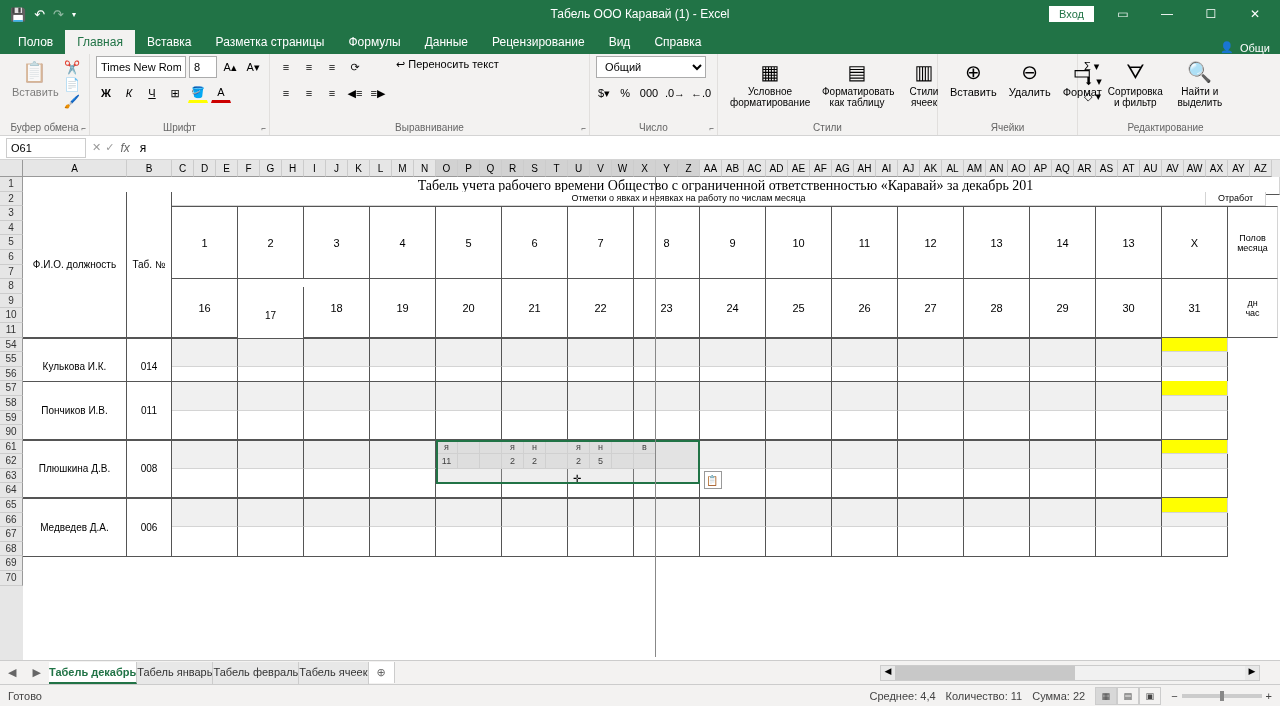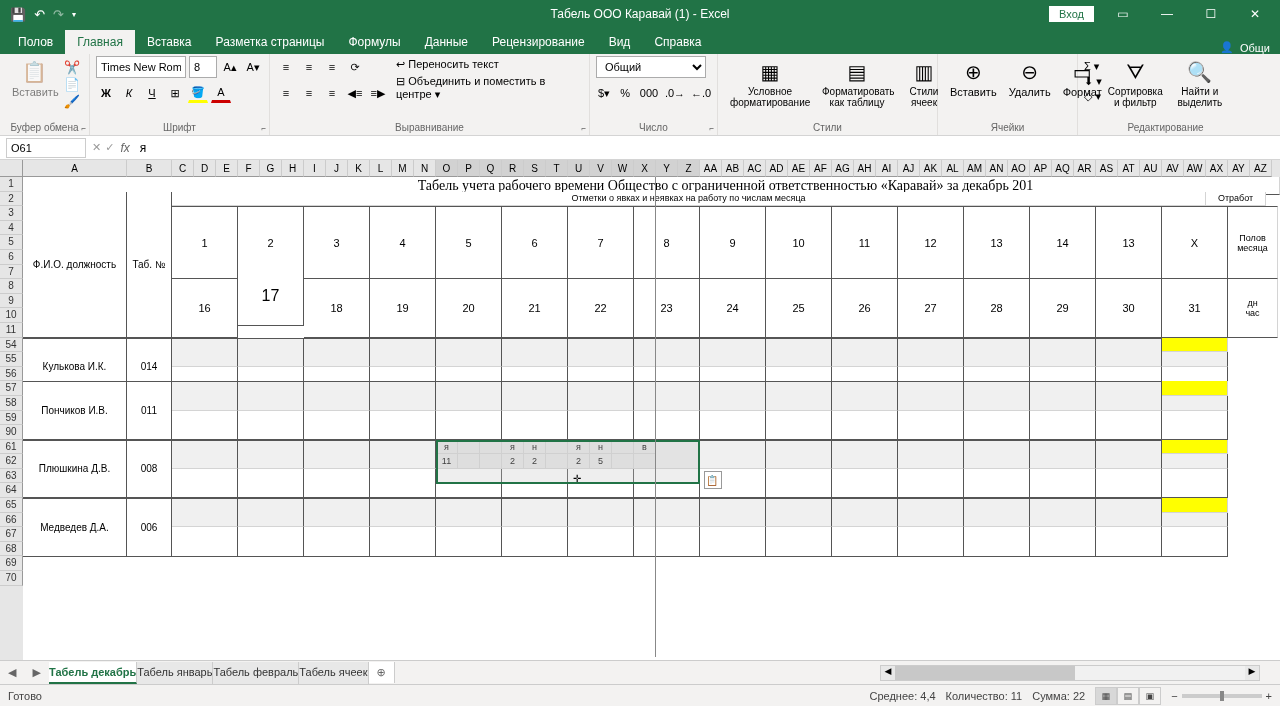--- a/index.html
+++ b/index.html
@@ -169,21 +169,20 @@
         <div class="small-row" style="margin-top:4px">
           <div class="small-btn">≡</div>
           <div class="small-btn">≡</div>
           <div class="small-btn">≡</div>
           <div class="small-btn">◀≡</div>
           <div class="small-btn">≡▶</div>
         </div>
       </div>
       <div style="display:flex;flex-direction:column;gap:4px;padding-left:8px;padding-top:2px">
         <div style="font-size:11px;cursor:pointer"><span>↩</span> <span>Переносить текст</span></div>
-        <div style="font-size:11px;cursor:pointer"><span>⊟</span> <span>Объединить и поместить в центре</span> ▾</div>
       </div>
     </div>
     <div class="label">Выравнивание</div>
     <div class="dial">⌐</div>
   </div>
 
   <div class="rgroup" style="width:128px">
     <div class="small-row">
       <select class="combo" style="width:110px"><option>Общий</option></select>
     </div>
@@ -367,21 +366,21 @@
         <div class="cell-box thick-r thick-b thick-t" style="left: 611px; top: 29.2px; width: 66px; height: 73px; font-size: 11px;">8</div>
         <div class="cell-box thick-r thick-b thick-t" style="left: 677px; top: 29.2px; width: 66px; height: 73px; font-size: 11px;">9</div>
         <div class="cell-box thick-r thick-b thick-t" style="left: 743px; top: 29.2px; width: 66px; height: 73px; font-size: 11px;">10</div>
         <div class="cell-box thick-r thick-b thick-t" style="left: 809px; top: 29.2px; width: 66px; height: 73px; font-size: 11px;">11</div>
         <div class="cell-box thick-r thick-b thick-t" style="left: 875px; top: 29.2px; width: 66px; height: 73px; font-size: 11px;">12</div>
         <div class="cell-box thick-r thick-b thick-t" style="left: 941px; top: 29.2px; width: 66px; height: 73px; font-size: 11px;">13</div>
         <div class="cell-box thick-r thick-b thick-t" style="left: 1007px; top: 29.2px; width: 66px; height: 73px; font-size: 11px;">14</div>
         <div class="cell-box thick-r thick-b thick-t" style="left: 1073px; top: 29.2px; width: 66px; height: 73px; font-size: 11px;">13</div>
         <div class="cell-box thick-r thick-b thick-t" style="left: 1139px; top: 29.2px; width: 66px; height: 73px; font-size: 11px;">X</div>
         <div class="cell-box thick-r thick-b" style="left: 149px; top: 102.2px; width: 66px; height: 58.8px; font-size: 11px;">16</div>
-        <div class="cell-box thick-r thick-b" style="left: 215px; top: 90px; width: 66px; height: 58.8px; font-size: 16px;">17</div>
+        <div class="cell-box thick-r thick-b" style="left: 215px; top: 110px; width: 66px; height: 58.8px; font-size: 10px;">17</div>
         <div class="cell-box thick-r thick-b" style="left: 281px; top: 102.2px; width: 66px; height: 58.8px; font-size: 11px;">18</div>
         <div class="cell-box thick-r thick-b" style="left: 347px; top: 102.2px; width: 66px; height: 58.8px; font-size: 11px;">19</div>
         <div class="cell-box thick-r thick-b" style="left: 413px; top: 102.2px; width: 66px; height: 58.8px; font-size: 11px;">20</div>
         <div class="cell-box thick-r thick-b" style="left: 479px; top: 102.2px; width: 66px; height: 58.8px; font-size: 11px;">21</div>
         <div class="cell-box thick-r thick-b" style="left: 545px; top: 102.2px; width: 66px; height: 58.8px; font-size: 11px;">22</div>
         <div class="cell-box thick-r thick-b" style="left: 611px; top: 102.2px; width: 66px; height: 58.8px; font-size: 11px;">23</div>
         <div class="cell-box thick-r thick-b" style="left: 677px; top: 102.2px; width: 66px; height: 58.8px; font-size: 11px;">24</div>
         <div class="cell-box thick-r thick-b" style="left: 743px; top: 102.2px; width: 66px; height: 58.8px; font-size: 11px;">25</div>
         <div class="cell-box thick-r thick-b" style="left: 809px; top: 102.2px; width: 66px; height: 58.8px; font-size: 11px;">26</div>
         <div class="cell-box thick-r thick-b" style="left: 875px; top: 102.2px; width: 66px; height: 58.8px; font-size: 11px;">27</div>

